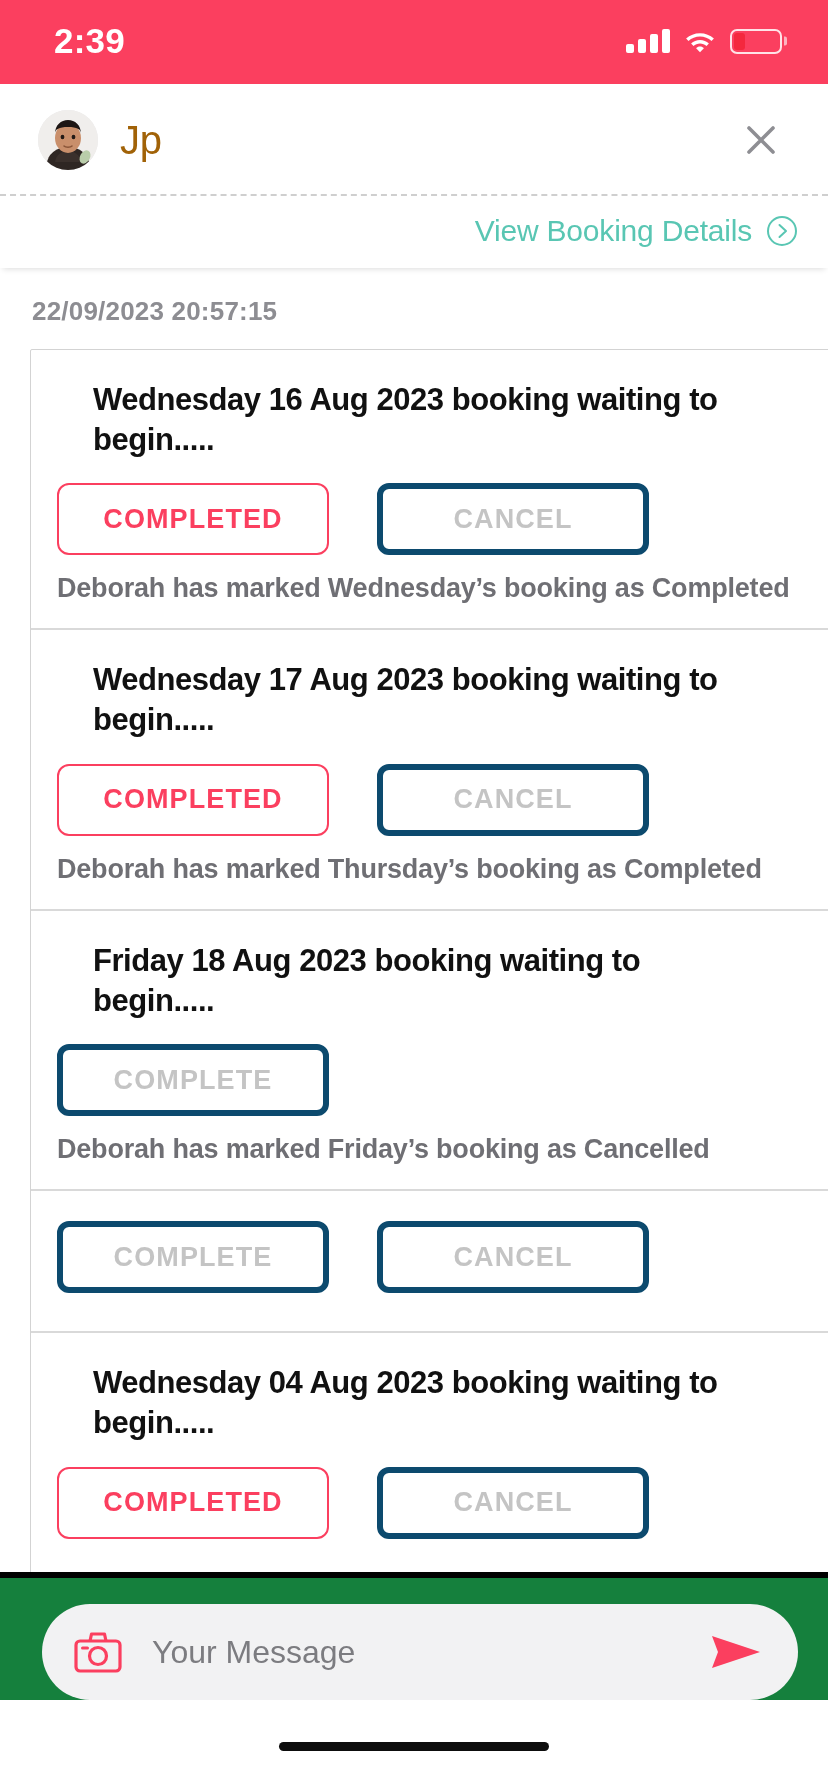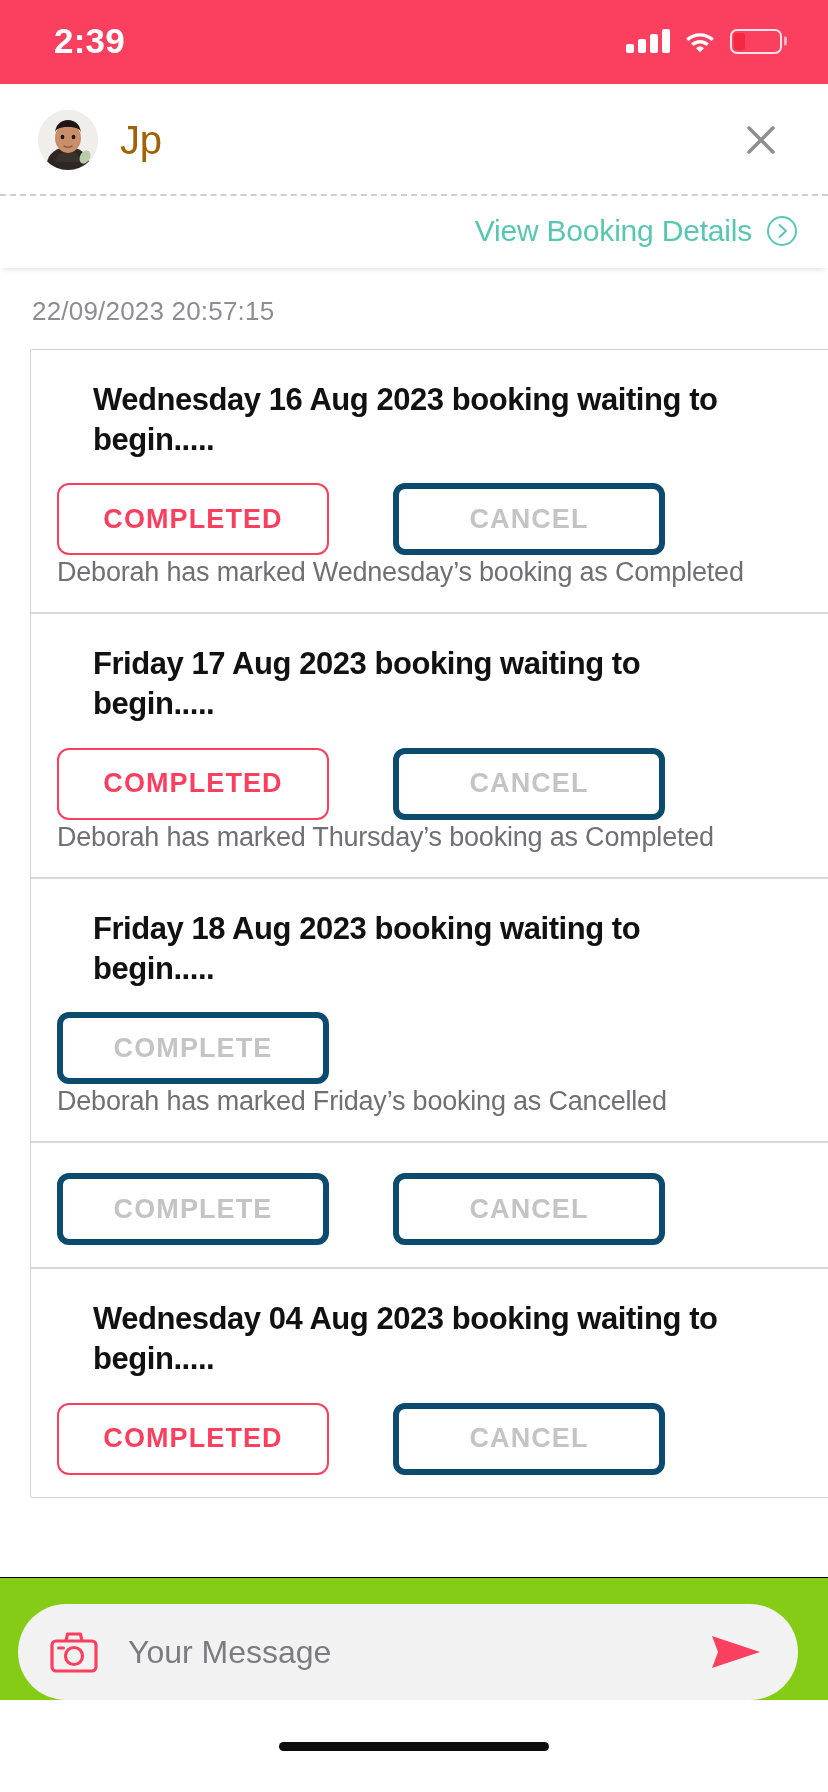--- a/index.html
+++ b/index.html
@@ -171,20 +171,21 @@
     background: #ffffff;
     overflow: hidden;
     padding: 28px 0 0 0;
     position: relative;
   }
   .msg-timestamp {
     font-size: 26px;
     color: #8d8d92;
     padding: 0 0 22px 32px;
     letter-spacing: 0.2px;
+    font-weight: bold;
   }
 
   .card-stack {
     margin-left: 30px;
     border: 1px solid #d3d3d3;
     border-right: 1px solid #d3d3d3;
     border-radius: 2px;
     background: #ffffff;
     width: 100%;
   }
@@ -201,21 +202,22 @@
     color: #111111;
     line-height: 1.28;
     letter-spacing: -0.45px;
     margin-bottom: 24px;
     max-width: 640px;
     margin-left: 36px;
   }
 
   .card-actions {
     display: flex;
-    gap: 64px;
+    gap: 48px;
+    margin-bottom: 16px;
   }
 
   .act-btn {
     flex: 0 0 272px;
     height: 72px;
     border-radius: 12px;
     display: flex;
     align-items: center;
     justify-content: center;
     font-size: 27px;
@@ -231,30 +233,31 @@
   .act-btn.disabled {
     border: 6px solid #0c4a6e;
     color: #c4c4c4;
   }
 
   .card-status {
     font-size: 27px;
     color: #6f6f74;
     letter-spacing: -0.2px;
     line-height: 1.3;
+    font-weight: bold;
   }
 
   
   .composer-wrap {
     flex: 0 0 auto;
-    background: #84cc16;
-    padding: 26px 30px 0 18px;
+    background: #15803d;
+    padding: 26px 30px 0 42px;
     position: relative;
     z-index: 6;
-    border-top: 1px solid #000000;
+    border-top: 6px solid #000000;
   }
   .composer {
     height: 96px;
     background: #f2f2f3;
     border-radius: 48px;
     display: flex;
     align-items: center;
     padding: 0 34px 0 28px;
     gap: 26px;
   }
@@ -354,21 +357,21 @@
     <div class="card-stack" id="card-stack">
         <div class="booking-card">
           <div class="card-title">Wednesday 16 Aug 2023 booking waiting to begin.....</div>
           <div class="card-actions">
             <div class="act-btn active">COMPLETED</div>
             <div class="act-btn disabled">CANCEL</div>
           </div>
           <div class="card-status">Deborah has marked Wednesday’s booking as Completed</div>
         </div>
         <div class="booking-card">
-          <div class="card-title">Friday 17 Aug 2023 booking waiting to begin.....</div>
+          <div class="card-title">Wednesday 17 Aug 2023 booking waiting to begin.....</div>
           <div class="card-actions">
             <div class="act-btn active">COMPLETED</div>
             <div class="act-btn disabled">CANCEL</div>
           </div>
           <div class="card-status">Deborah has marked Thursday’s booking as Completed</div>
         </div>
         <div class="booking-card">
           <div class="card-title">Friday 18 Aug 2023 booking waiting to begin.....</div>
           <div class="card-actions">
             <div class="act-btn disabled">COMPLETE</div>

